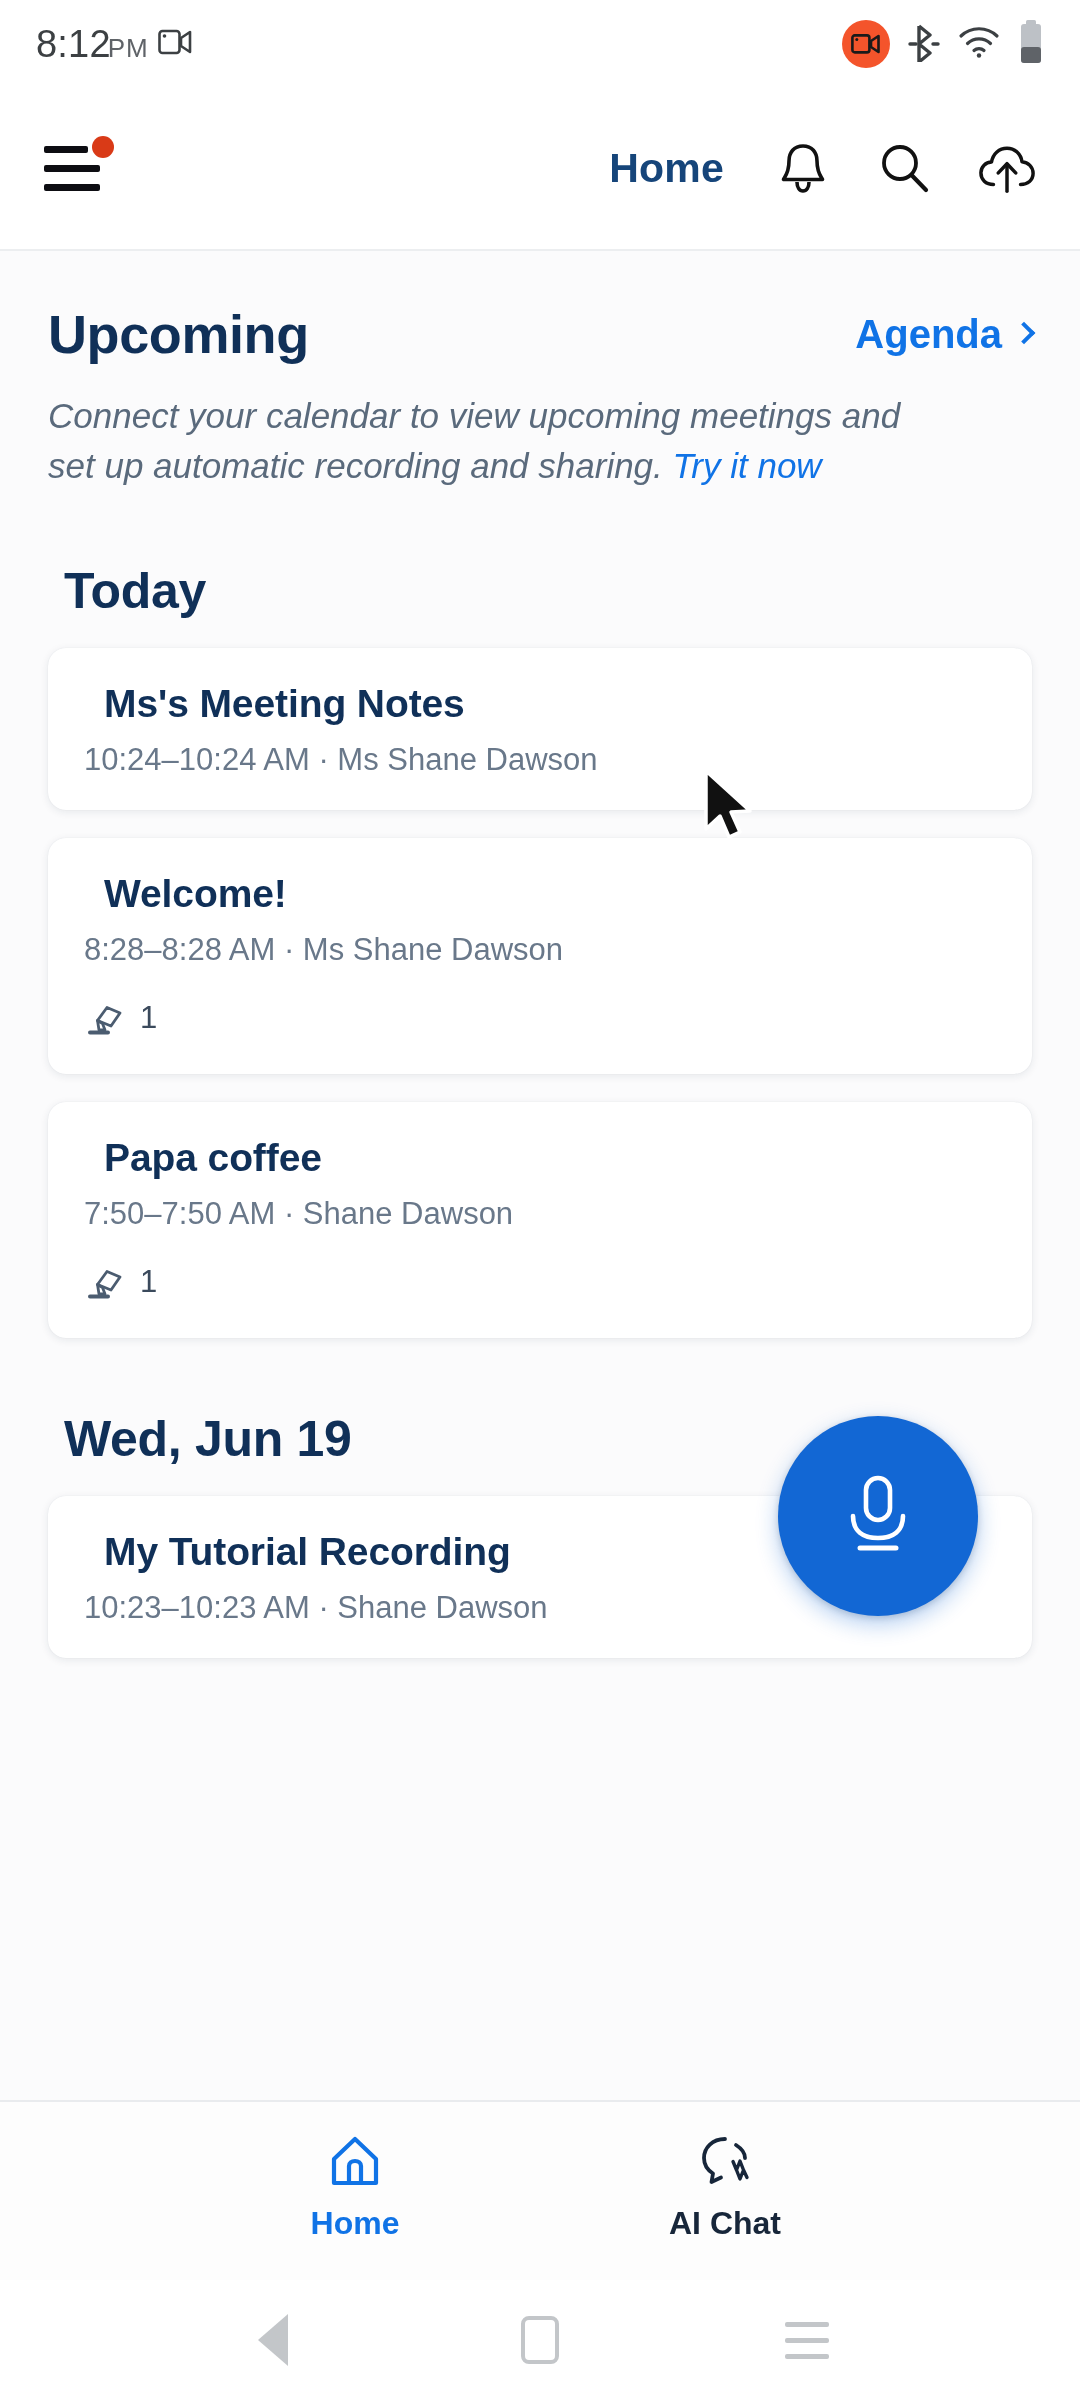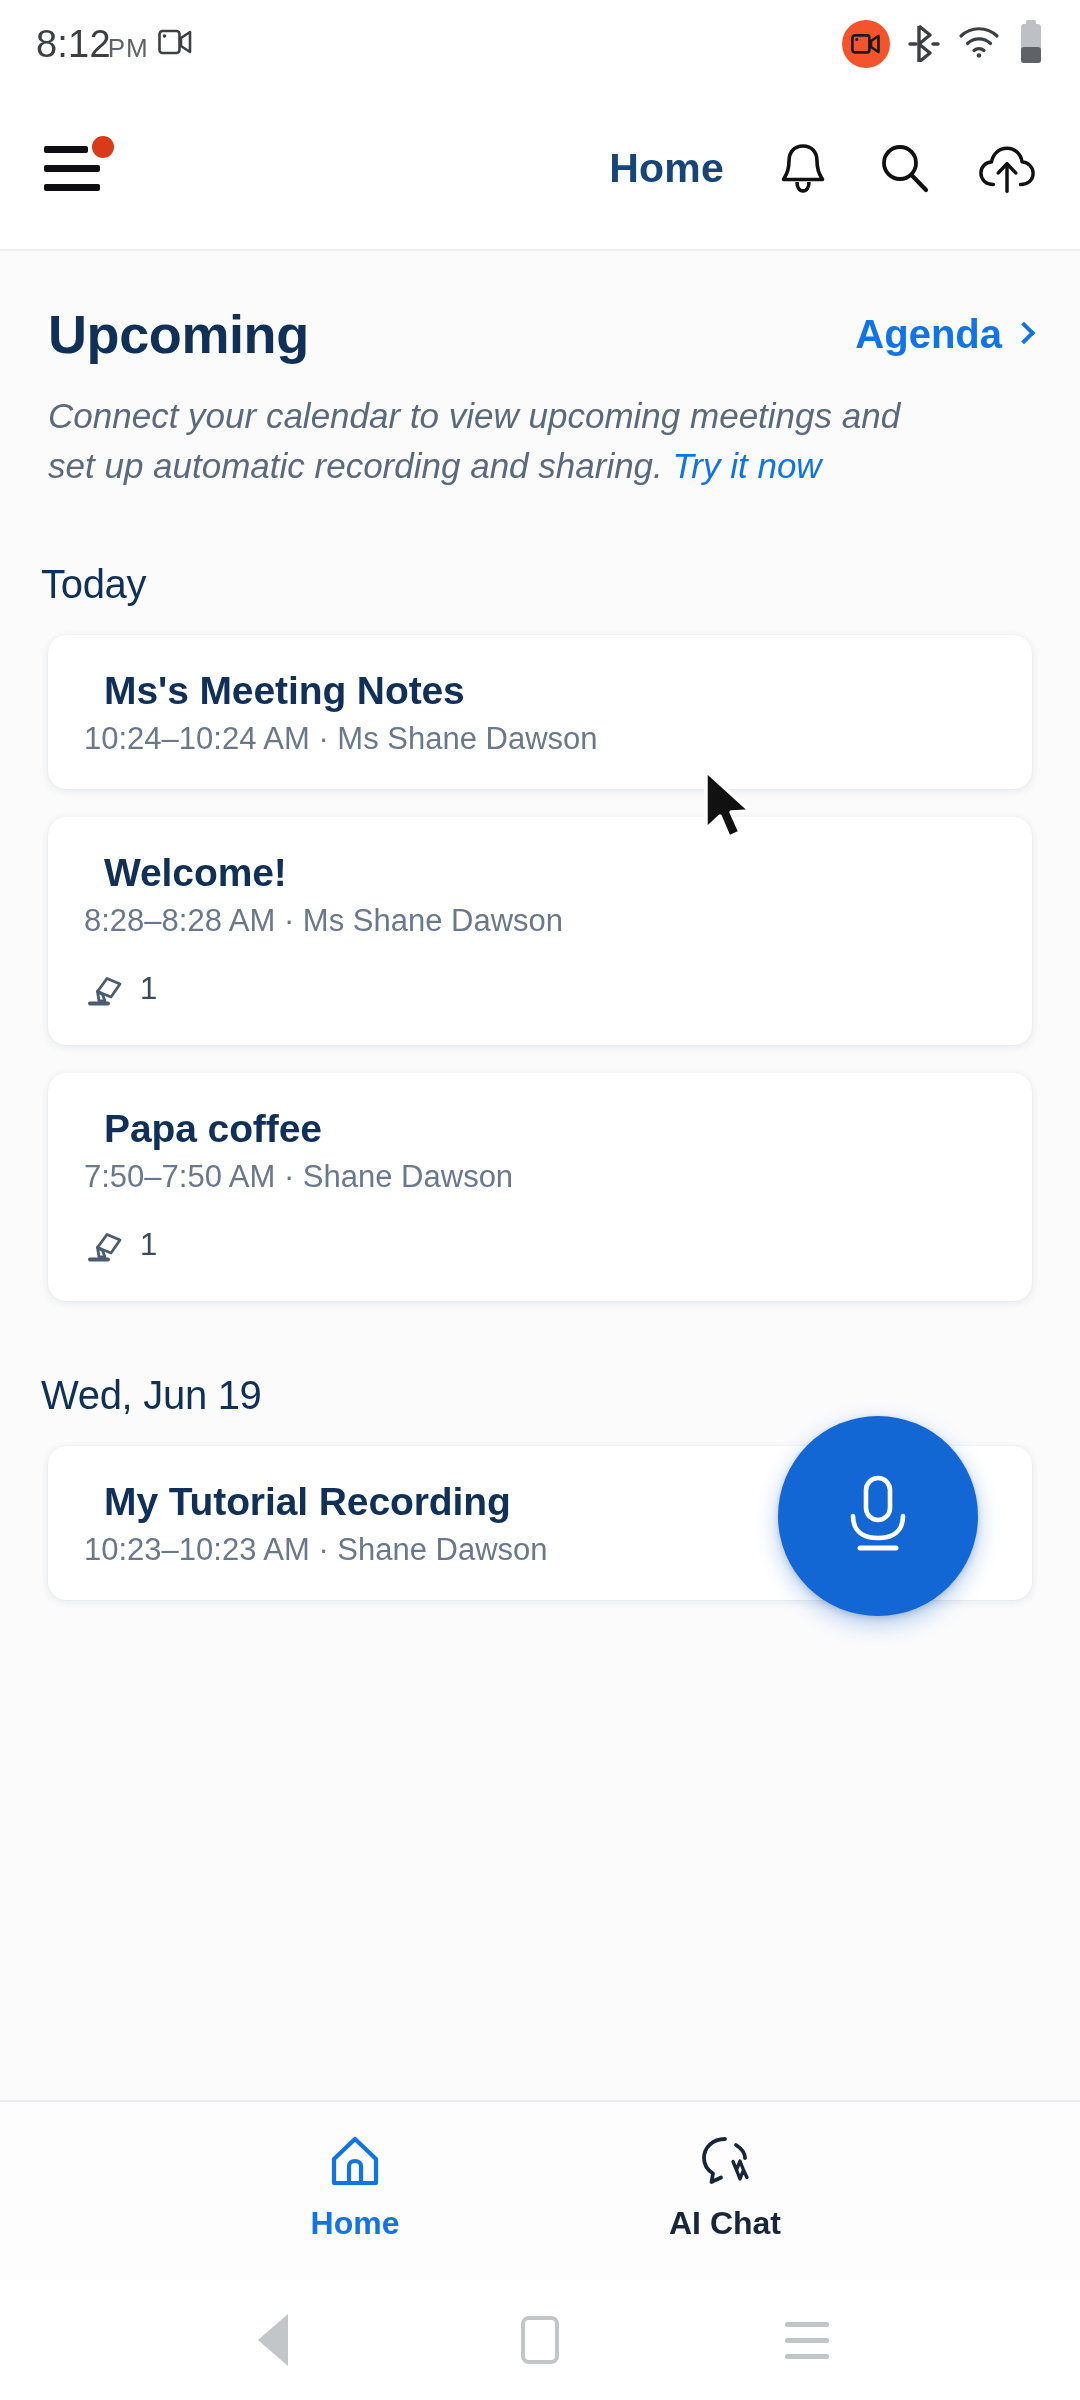--- a/index.html
+++ b/index.html
@@ -129,24 +129,24 @@
     padding: 26px 56px 0 48px;
     font-size: 35px;
     line-height: 1.42;
     color: #5a6a7c;
     max-width: 980px;
     font-style: italic;
   }
   .try-link { color: #1073e6; cursor: pointer; }
 
   .h-day {
-    font-size: 40px;
-    font-weight: 400;
+    font-size: 50px;
+    font-weight: 700;
     color: #103058;
-    padding: 72px 48px 0 41px;
+    padding: 72px 48px 0 64px;
     letter-spacing: -0.3px;
   }
   .h-day.first { padding-top: 72px; }
 
   .card-list { padding: 0 48px; }
   .card {
     background: #ffffff;
     border-radius: 18px;
     margin-top: 28px;
     padding: 34px 36px 32px 36px;
@@ -154,21 +154,21 @@
     cursor: pointer;
   }
   .card-title {
     font-size: 39px;
     font-weight: 700;
     color: #103058;
     letter-spacing: -0.1px;
     margin-left: 20px;
   }
   .card-sub {
-    margin-top: 8px;
+    margin-top: 16px;
     font-size: 31px;
     color: #69788a;
   }
   .card-meta {
     margin-top: 26px;
     display: flex;
     align-items: center;
     gap: 12px;
   }
   .card-meta-count {

